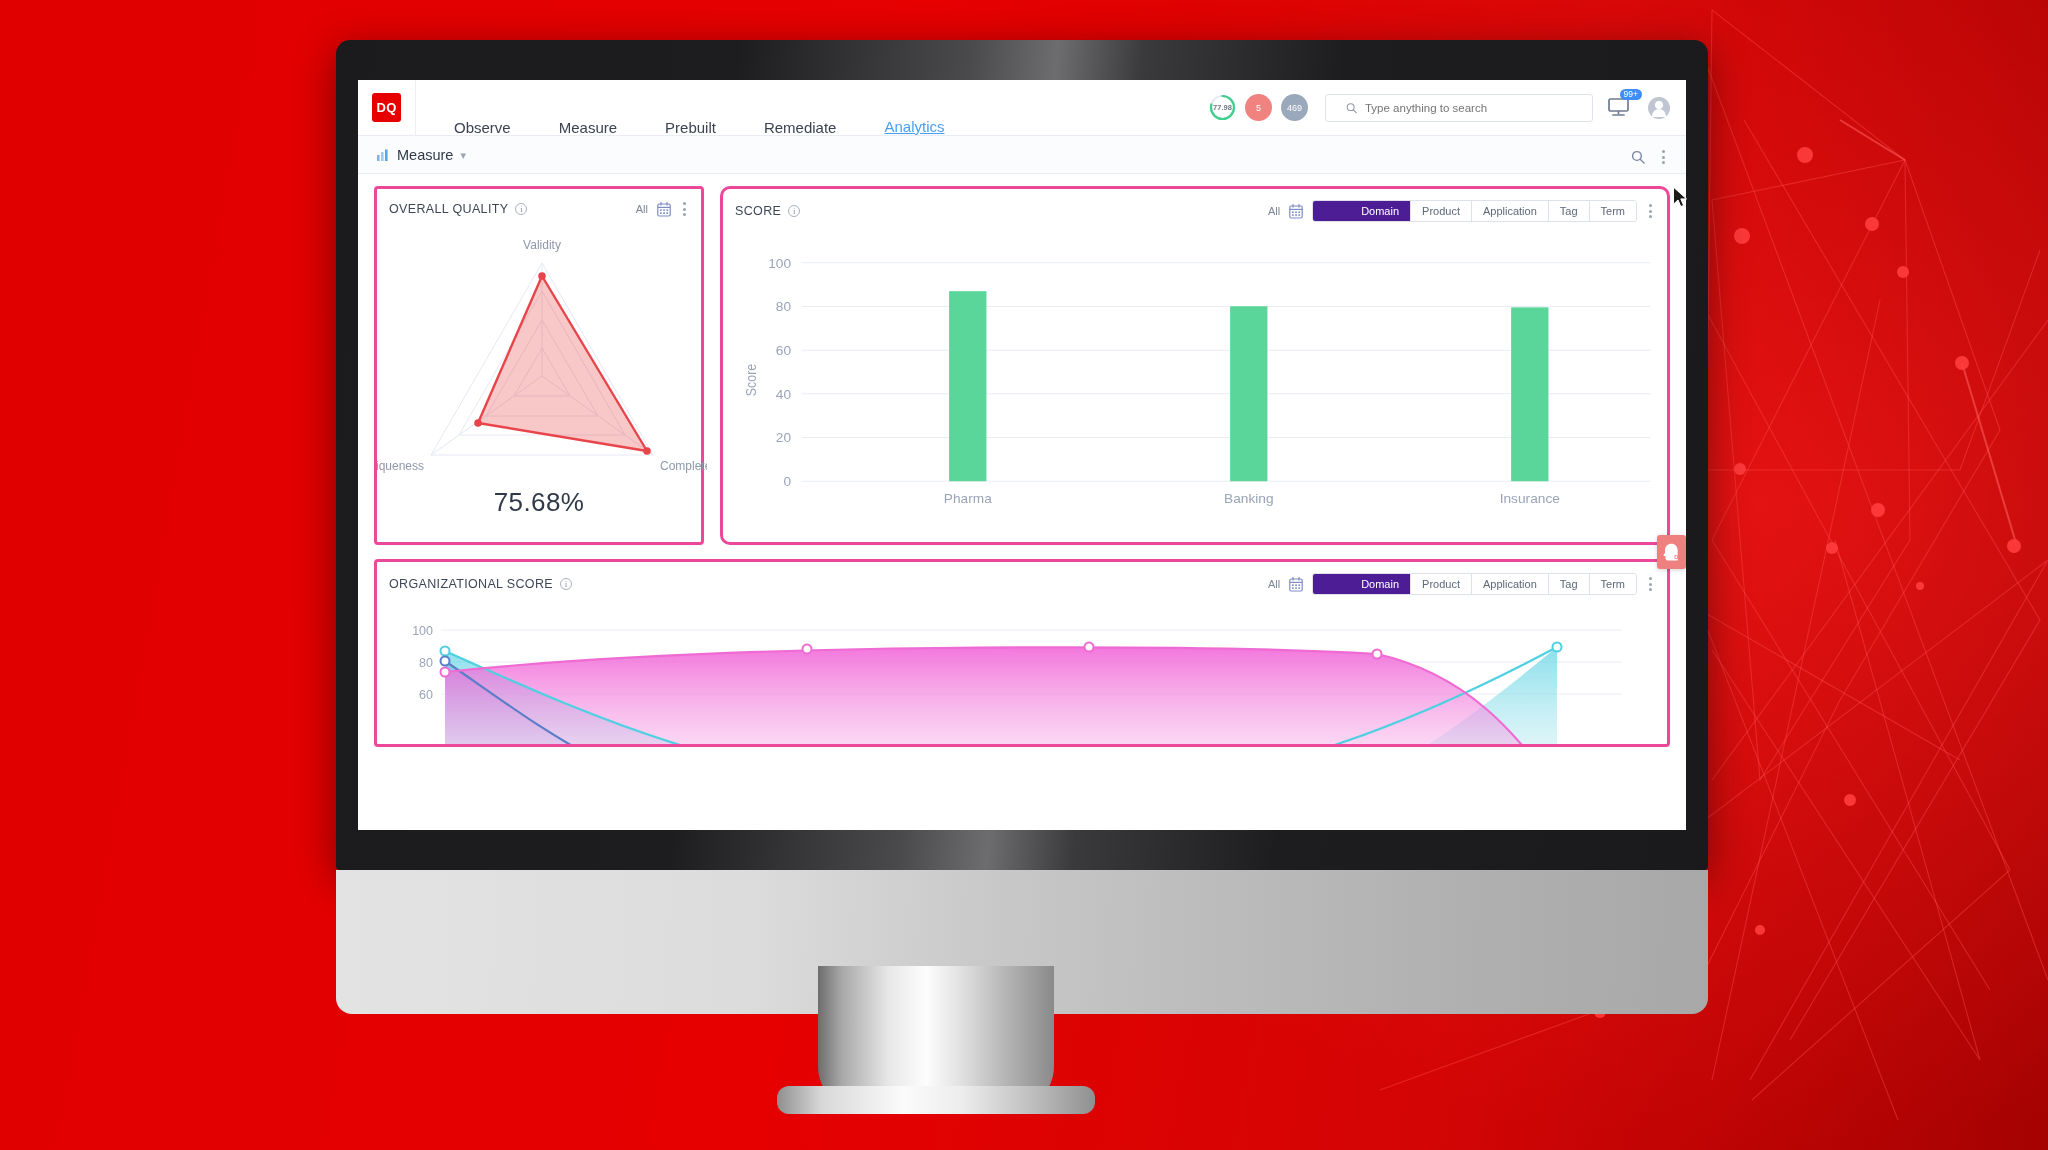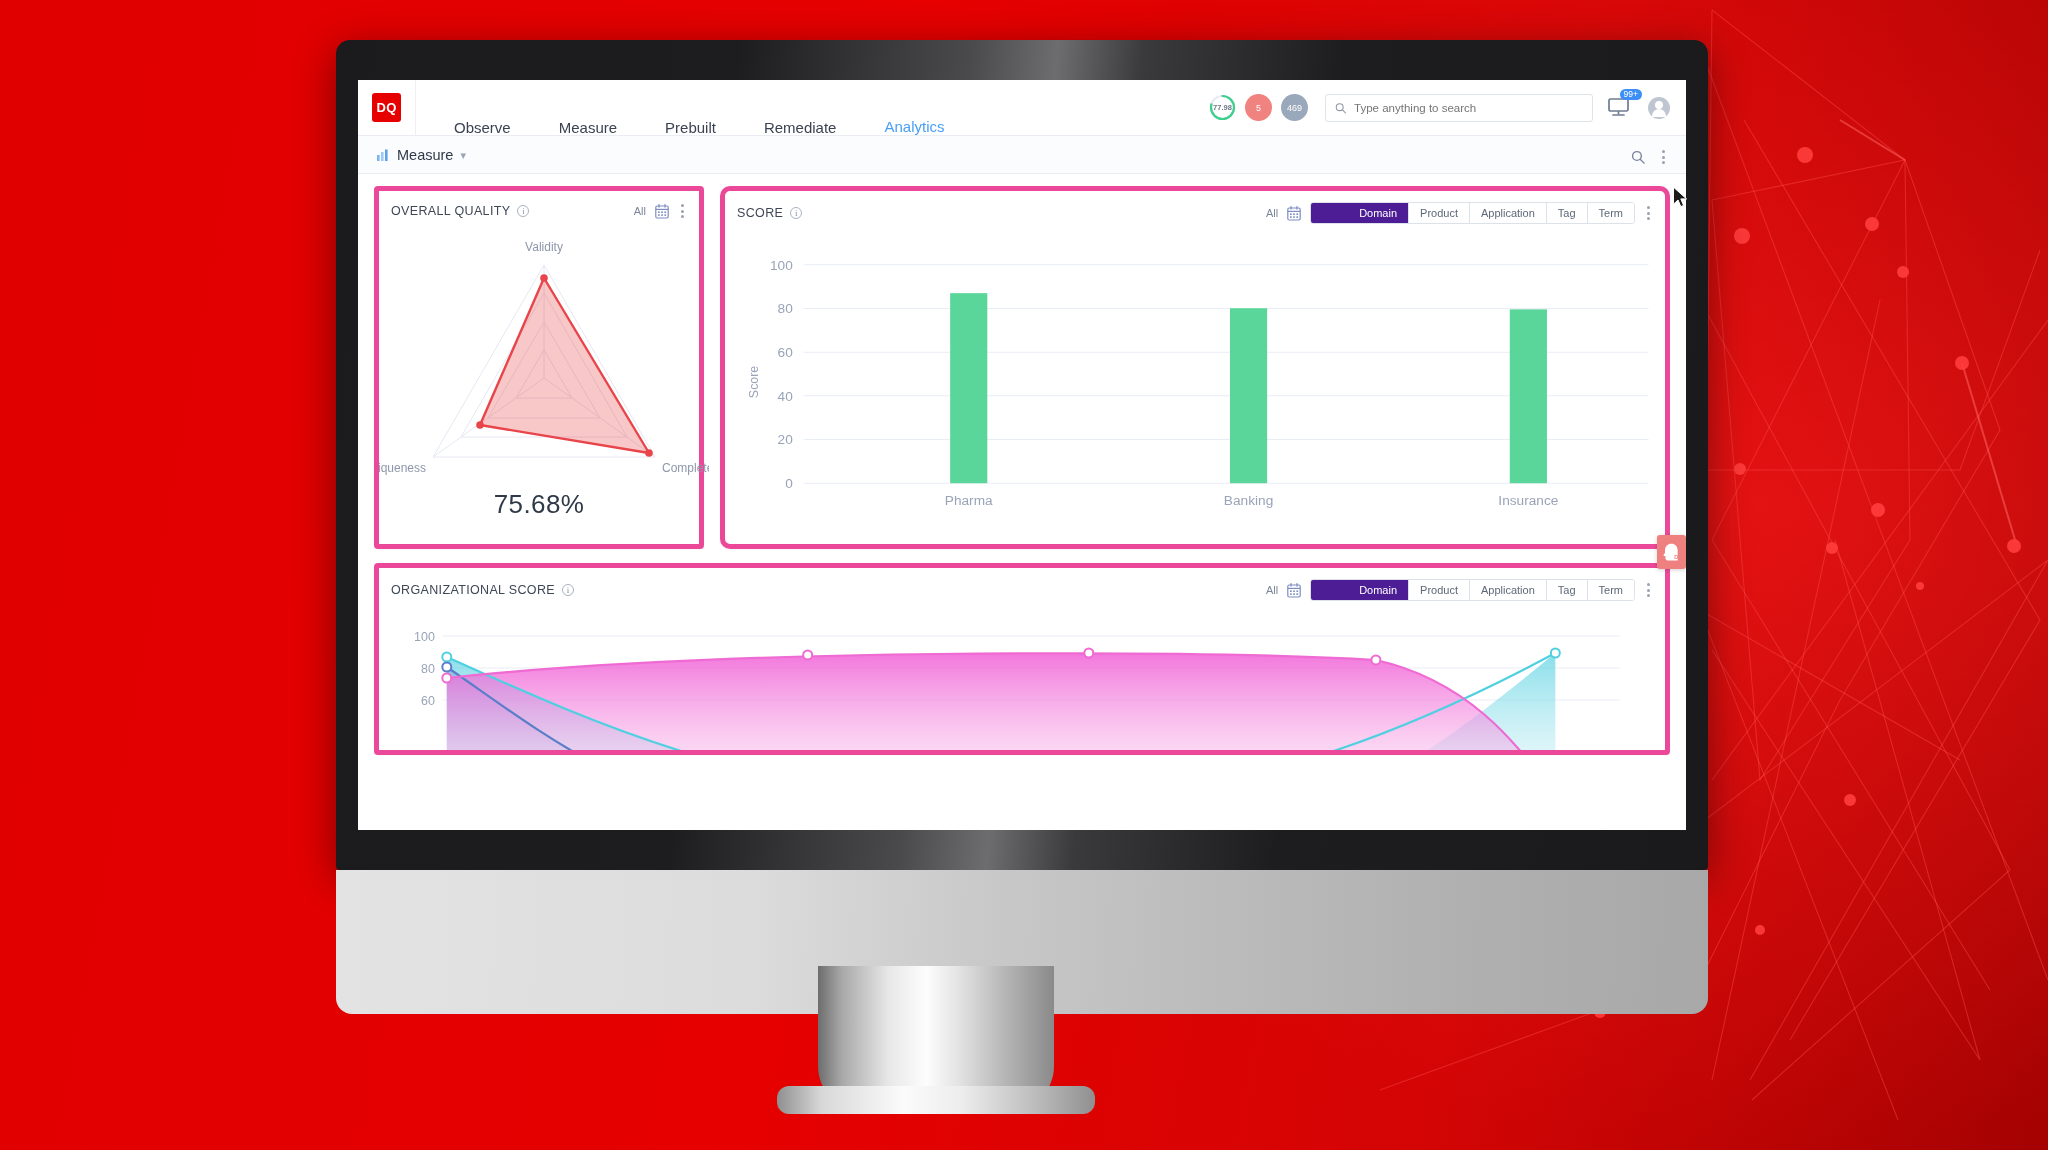--- a/index.html
+++ b/index.html
@@ -72,38 +72,38 @@
   .logo {
     width: 29px; height: 29px; background: #e60000; border-radius: 3px;
     color: #fff; font-size: 13px; font-weight: bold; letter-spacing: .3px;
     display: flex; align-items: center; justify-content: center;
   }
   .navtabs { display: flex; align-items: stretch; height: 56px; margin-left: 14px; }
   .navtab {
     padding: 0 24px; display: flex; align-items: center; height: 56px;
     font-size: 15px; color: #3b4252; cursor: pointer; white-space: nowrap; margin-top: 20px;
   }
-  .navtab.active { color: #4a9ff5; border-bottom: 3px solid #4a9ff5; }
+  .navtab.active { color: #4a9ff5; border-bottom: 3px solid #4a9ff5; text-decoration: underline; }
 
   .nav-right { margin-left: auto; display: flex; align-items: center; gap: 9px; padding-right: 16px; }
   .ring-badge { position: relative; width: 27px; height: 27px; }
   .ring-badge span {
     position: absolute; inset: 0; display: flex; align-items: center; justify-content: center;
     font-size: 7.5px; color: #6d7787; font-weight: bold;
   }
   .pill-badge {
     width: 27px; height: 27px; border-radius: 50%;
     display: flex; align-items: center; justify-content: center;
     font-size: 9px; color: #fff;
   }
   .pill-red { background: #f0827f; }
   .pill-gray { background: #9aa8bb; }
   .searchbox {
     width: 268px; height: 28px; border: 1px solid #dfe3ea; border-radius: 3px;
-    display: flex; align-items: center; padding: 0 9px; gap: 8px; margin-left: 8px;
+    display: flex; align-items: center; padding: 0 20px; gap: 8px; margin-left: 8px;
   }
   .searchbox input {
     border: 0; outline: 0; font-size: 11.5px; color: #8a93a3; width: 100%;
     font-family: "Liberation Sans", sans-serif; background: transparent;
   }
   .monitor-ico { position: relative; width: 26px; height: 24px; margin-left: 5px; }
   .badge99 {
     position: absolute; right: -9px; top: -7px; background: #3d8ef7; color: #fff;
     font-size: 8.5px; border-radius: 9px; padding: 1.5px 4px; line-height: 1;
   }
@@ -119,21 +119,21 @@
   .subhead-row1 { display: flex; align-items: center; gap: 7px; }
   .subhead-title { font-size: 14.5px; color: #303a49; }
   .chev { color: #9aa4b4; font-size: 11px; }
   .subhead-desc { font-size: 11.5px; color: #4e5868; margin-top: 8px; line-height: 1.4; }
   .subhead-actions { position: absolute; right: 18px; top: 12px; display: flex; align-items: center; gap: 14px; }
 
   
   .board { padding: 12px 16px; display: flex; flex-direction: column; gap: 14px; background: #fff; }
   .cards-row { display: flex; gap: 16px; }
   .card {
-    background: #fff; border: 5px solid #ec4899; border-radius: 4px;
+    background: #fff; border: 3px solid #ec4899; border-radius: 4px;
     box-shadow: 0 1px 2px rgba(30,40,60,0.04);
   }
   .card-head {
     display: flex; align-items: center; padding: 11px 12px 9px 12px;
   }
   .card-title { font-size: 12.5px; color: #3d4756; letter-spacing: .35px; }
   .info-ico {
     width: 12px; height: 12px; border: 1px solid #a9b2c0; border-radius: 50%;
     color: #8b94a3; font-size: 9px; line-height: 10px; text-align: center;
     margin-left: 7px; font-family: "Liberation Serif", serif;

